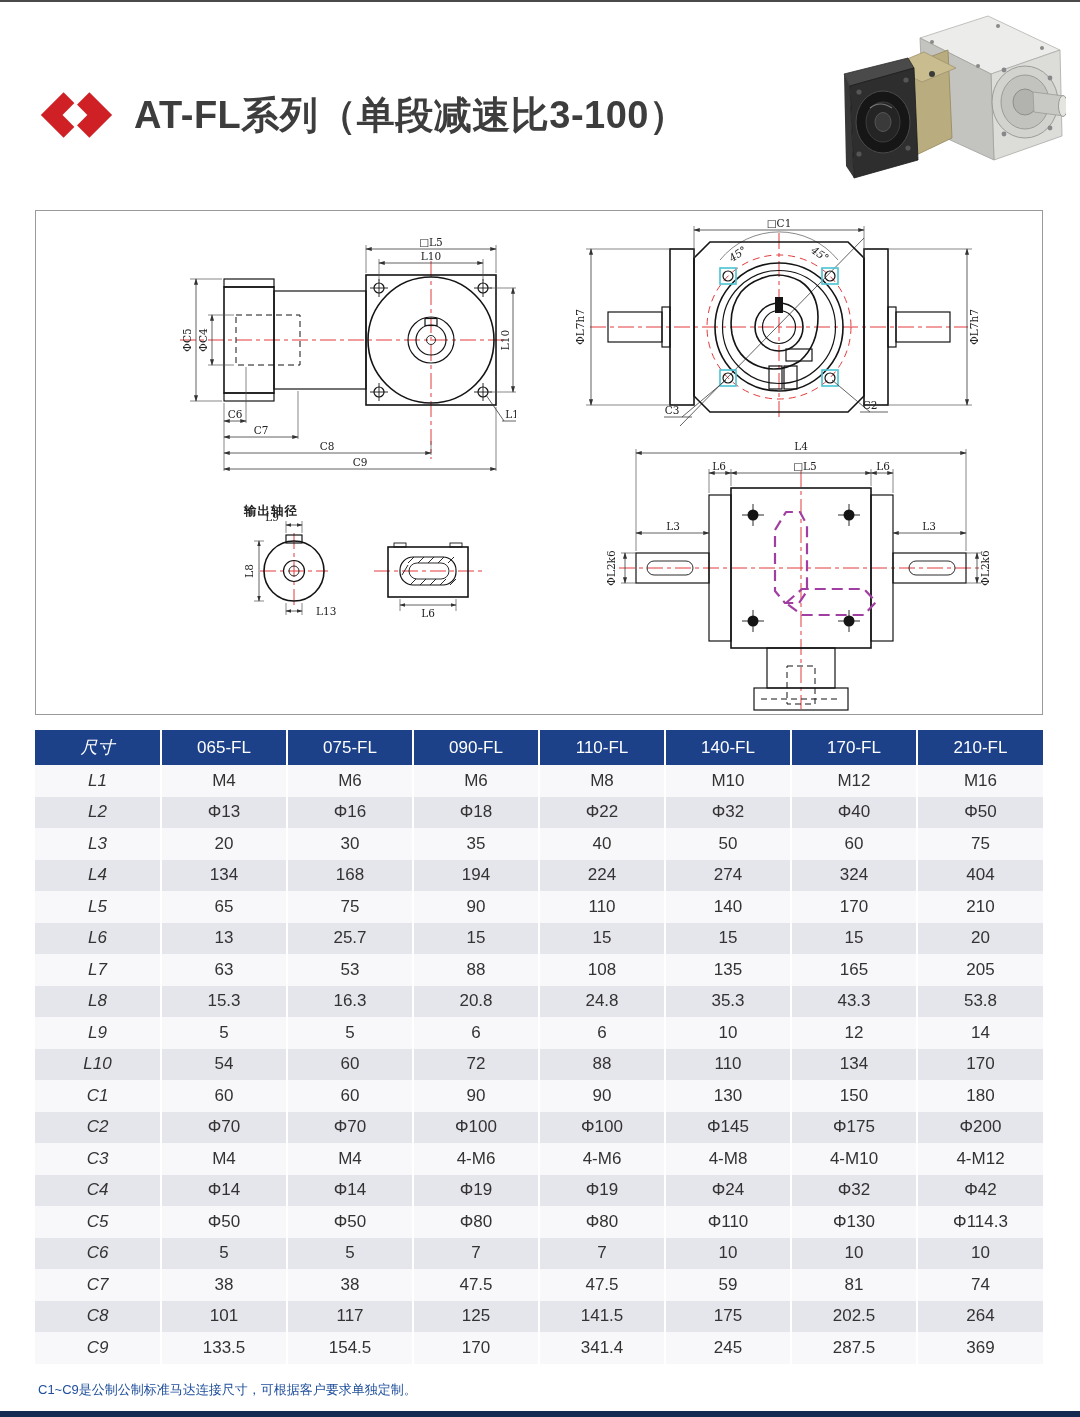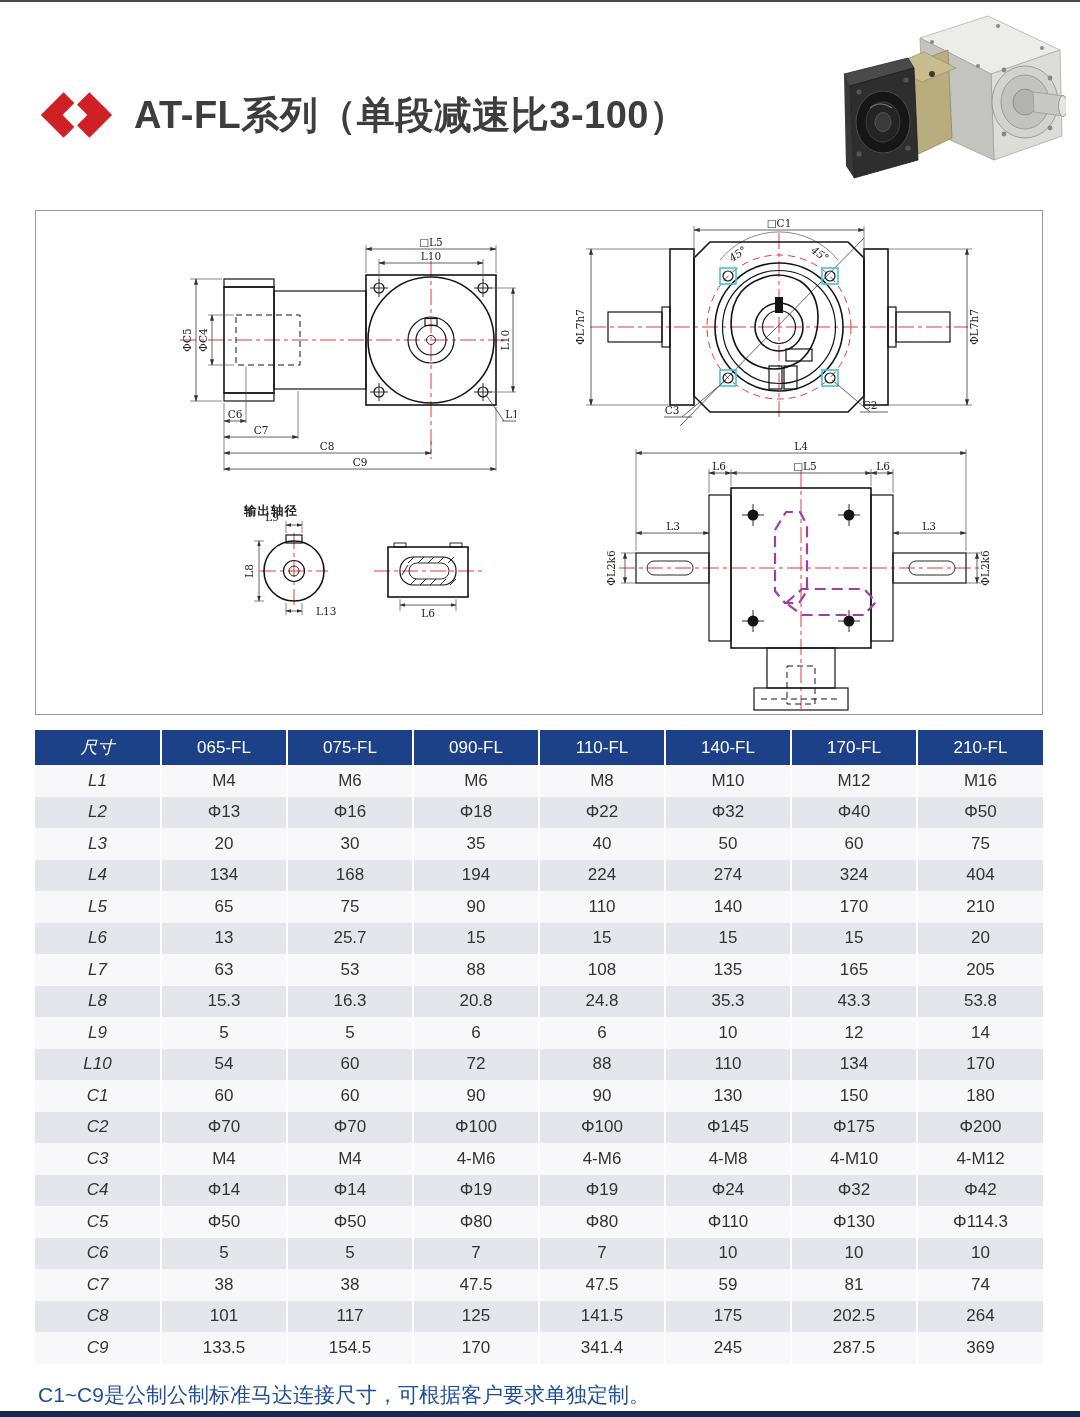--- a/index.html
+++ b/index.html
@@ -40,21 +40,21 @@
   .spec-table{position:absolute;left:35px;top:730px;width:1008px;border-collapse:collapse;table-layout:fixed;}
   .spec-table th,.spec-table td{
     text-align:center;vertical-align:middle;font-size:17px;font-weight:normal;
     padding:0;border-left:2px solid #fff;
   }
   .spec-table th:first-child,.spec-table td:first-child{border-left:none;width:125px;font-style:italic;}
   .spec-table thead th{background:#1c4189;color:#fff;height:35px;font-size:17px;}
   .spec-table tbody th,.spec-table tbody td{height:31.5px;color:#333;background:#f8f8fb;}
   .spec-table tbody tr.stripe th,.spec-table tbody tr.stripe td{background:#e5e5ec;}
 
-  .footnote{position:absolute;left:38px;top:1381px;font-size:21px;color:#1e4e9a;}
+  .footnote{position:absolute;left:38px;top:1381px;font-size:13px;color:#1e4e9a;}
 </style>
 </head>
 <body>
 
 <div class="top-strip"></div>
 
 <div class="page-header">
   <svg width="74" height="62" viewBox="0 0 70 60">
     <polygon points="47,8 69,30 47,52 25,30" fill="#cf2026"></polygon>
     <polygon points="22,8 44,30 22,52 0,30" fill="#cf2026"></polygon>

